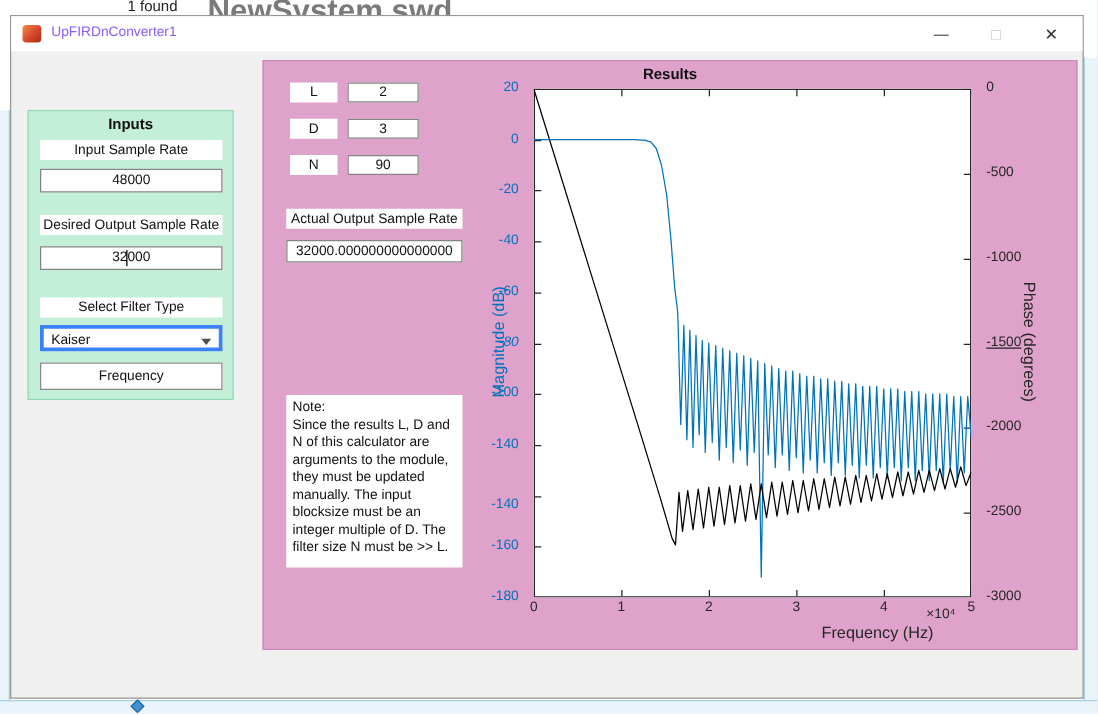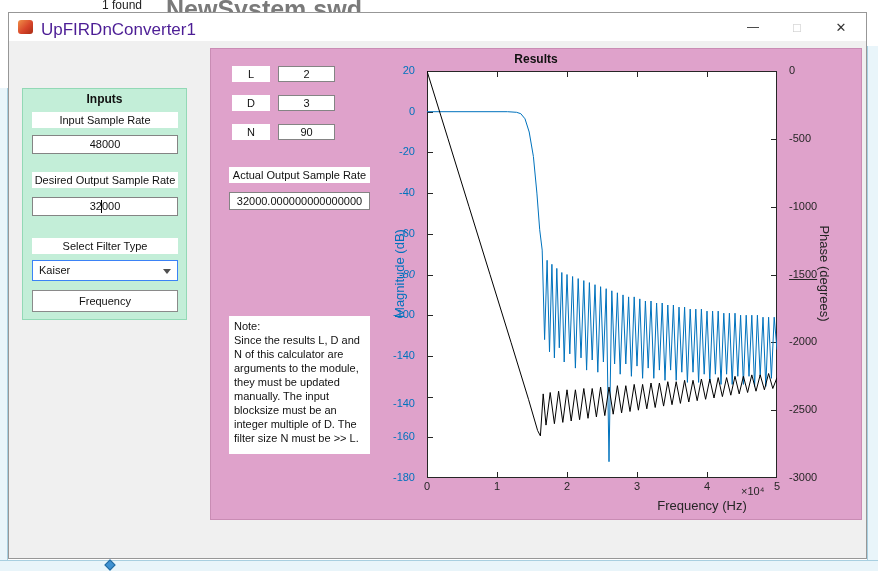--- a/index.html
+++ b/index.html
@@ -13,33 +13,33 @@
   .strip{background:#e9f5fa;z-index:1}
   .left-strip{left:0;top:88px;width:8px;height:472px;border-right:1px solid #a8cfe0}
   .bottom-strip{left:0;top:560px;width:878px;height:11px;border-top:1px solid #a8cfe0}
   .right-strip{left:867px;top:46px;width:11px;height:514px;border-left:1px solid #a8cfe0}
   .diamond{left:106px;top:561px;width:8px;height:8px;background:#3f92d2;border:1px solid #246a9e;transform:rotate(45deg);z-index:2}
 
   
   .window{left:8px;top:12px;width:859px;height:547px;background:#f0f0f0;border:1px solid #979797;z-index:10}
   .titlebar{left:9px;top:13px;width:857px;height:28px;background:#ffffff;z-index:11}
   .app-icon{left:9px;top:7px;width:15px;height:14px;border-radius:3px;background:linear-gradient(135deg,#f09048 0%,#d8452a 55%,#a82c14 100%)}
-  .window-title{left:32px;top:7px;font-size:17px;color:#4c1d95;white-space:nowrap}
+  .window-title{left:32px;top:7px;font-size:11px;color:#8b5cf6;white-space:nowrap}
   .win-btn{top:0;width:44px;height:28px;display:flex;align-items:center;justify-content:center;font-size:12px;color:#333;cursor:default}
   .btn-min{left:722px}
   .btn-max{left:766px;color:#c6c6c6;font-size:13px}
   .btn-close{left:810px;font-size:13px}
 
   
   .inputs-panel{left:22px;top:88px;width:165px;height:232px;background:#c3eed8;border:1px solid #93d9b6;z-index:12}
   .panel-title{top:3px;left:0;width:100%;text-align:center;font-weight:bold;font-size:12px;color:#111}
   .field-label{background:#ffffff;font-size:11px;color:#111;text-align:center;height:16px;line-height:16px;overflow:hidden;white-space:nowrap}
   .edit{background:#ffffff;border:1px solid #848484;font-size:11px;color:#111;text-align:center;line-height:17px;overflow:hidden;white-space:nowrap}
   .caret{position:absolute;left:47%;top:2px;width:1px;height:13px;background:#000}
-  .dropdown{background:#ffffff;border:1px solid #3b82f6;font-size:11px;color:#111;text-align:left;line-height:19px;padding-left:6px}
+  .dropdown{background:#ffffff;border:3px solid #3b82f6;font-size:11px;color:#111;text-align:left;line-height:19px;padding-left:6px}
   .chev{position:absolute;right:6px;top:8px;width:0;height:0;border-left:4px solid transparent;border-right:4px solid transparent;border-top:5px solid #505050}
   .push-btn{background:#ffffff;border:1px solid #8a8a8a;font-size:11px;color:#111;text-align:center;line-height:20px;cursor:default}
 
   
   .results-panel{left:210px;top:48px;width:652px;height:472px;background:#dfa2cb;border:1px solid #c98cb4;z-index:12}
   .res-label{background:#ffffff;font-size:11px;color:#111;text-align:center;height:16px;line-height:16px}
   .note-box{background:#ffffff;font-size:11px;color:#111;line-height:14px;padding:3px 5px;white-space:pre-line}
 
   
   .plot-svg{background:#ffffff}

